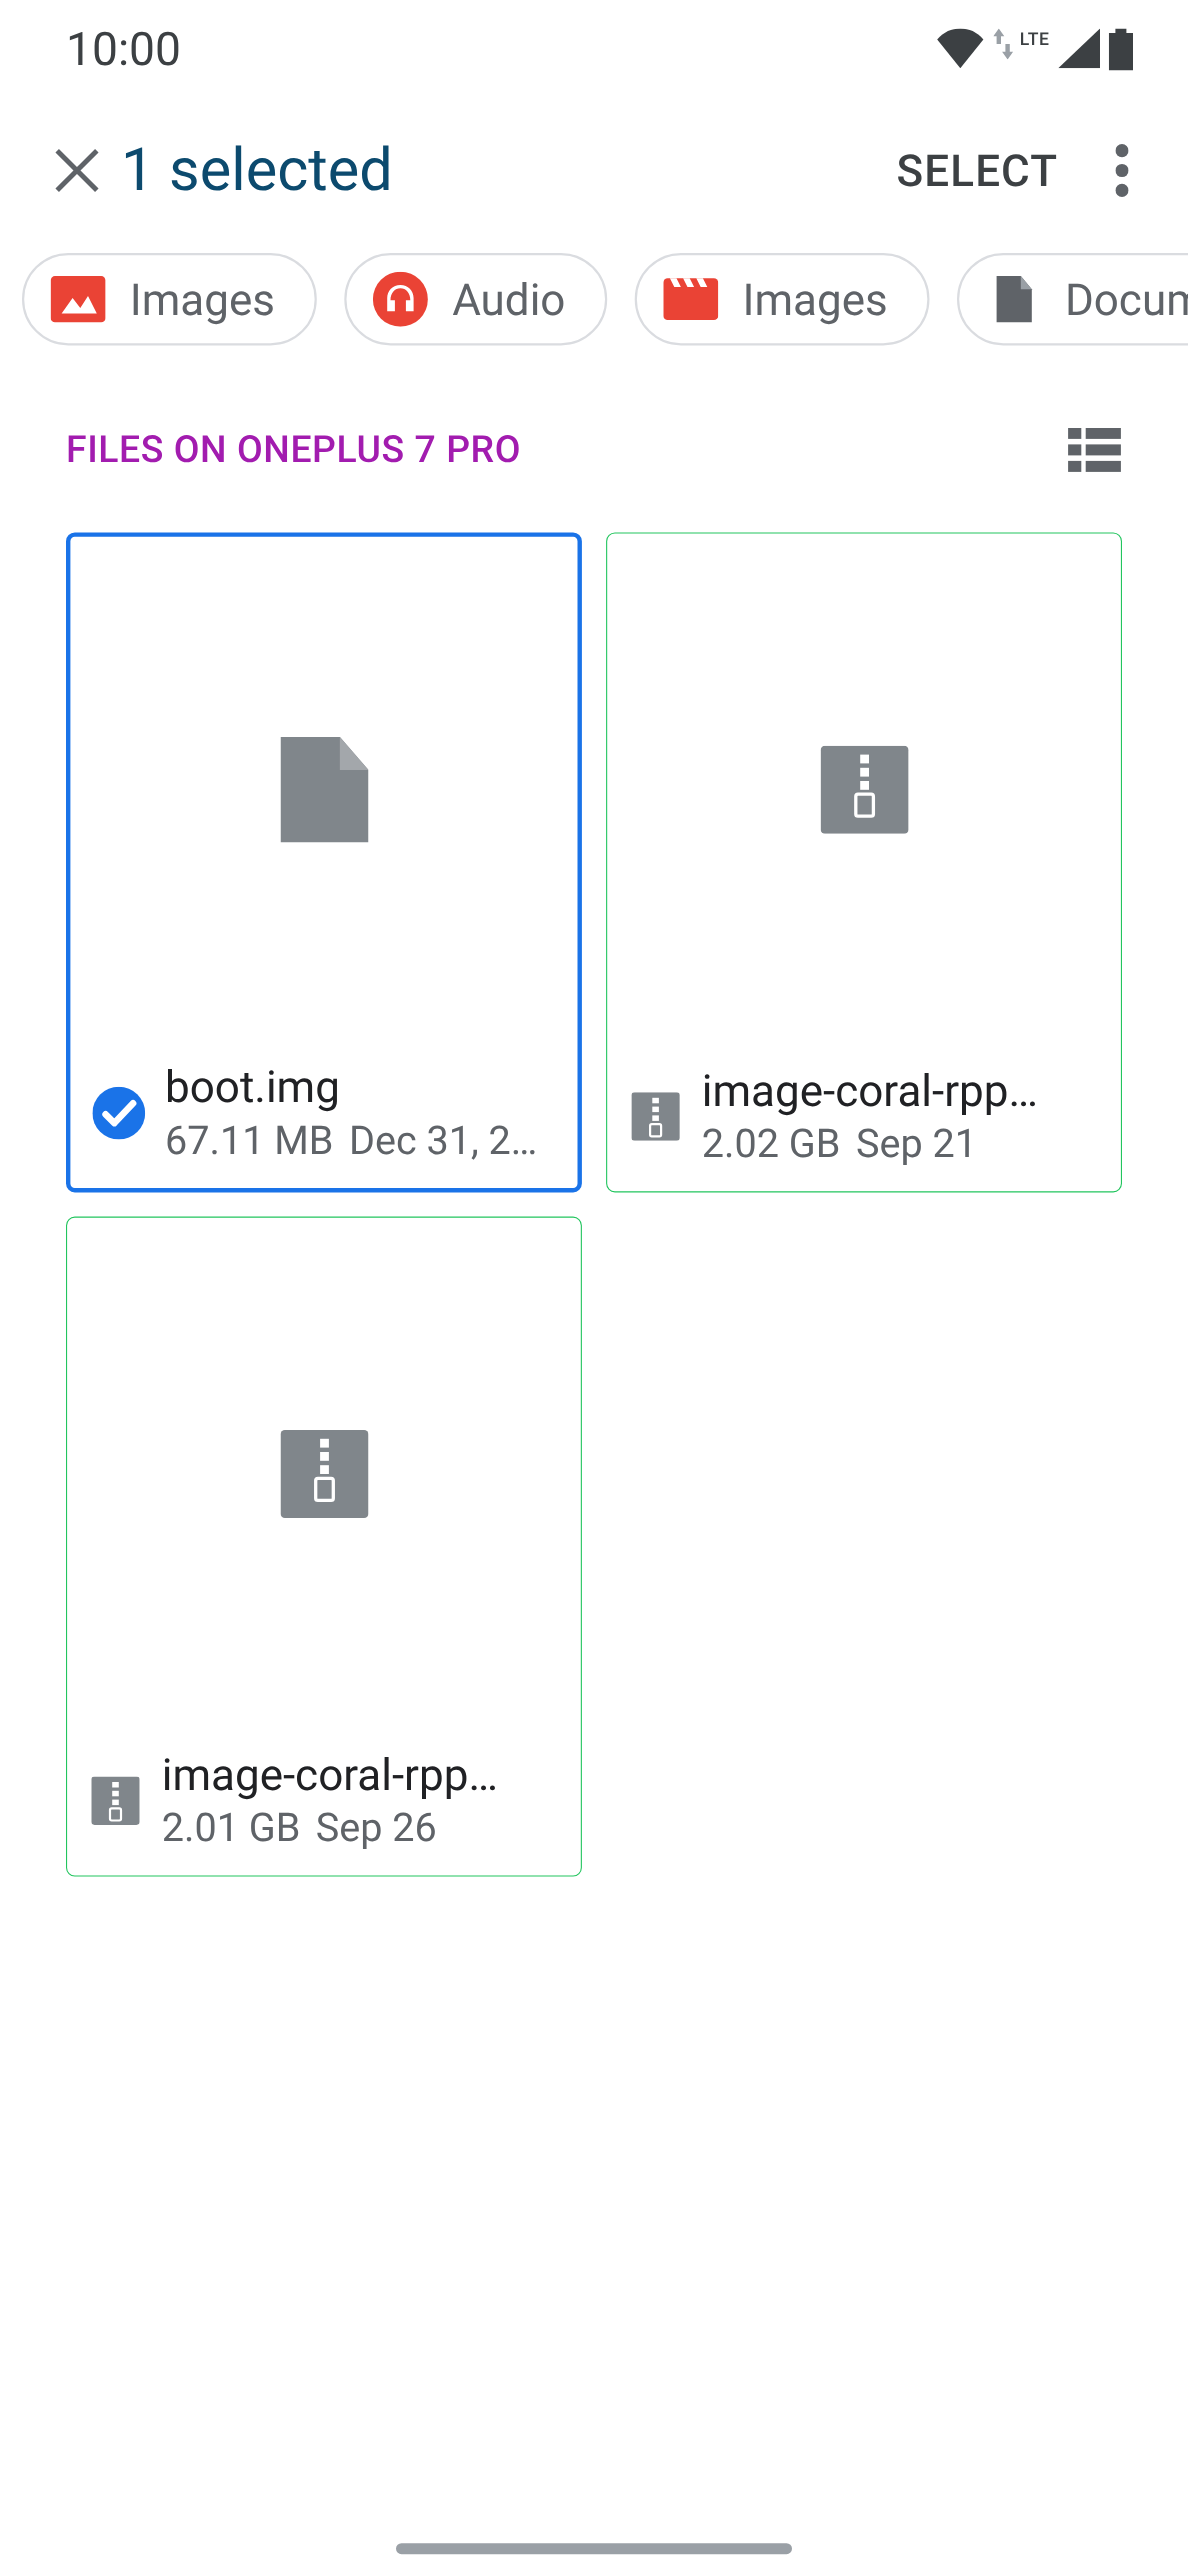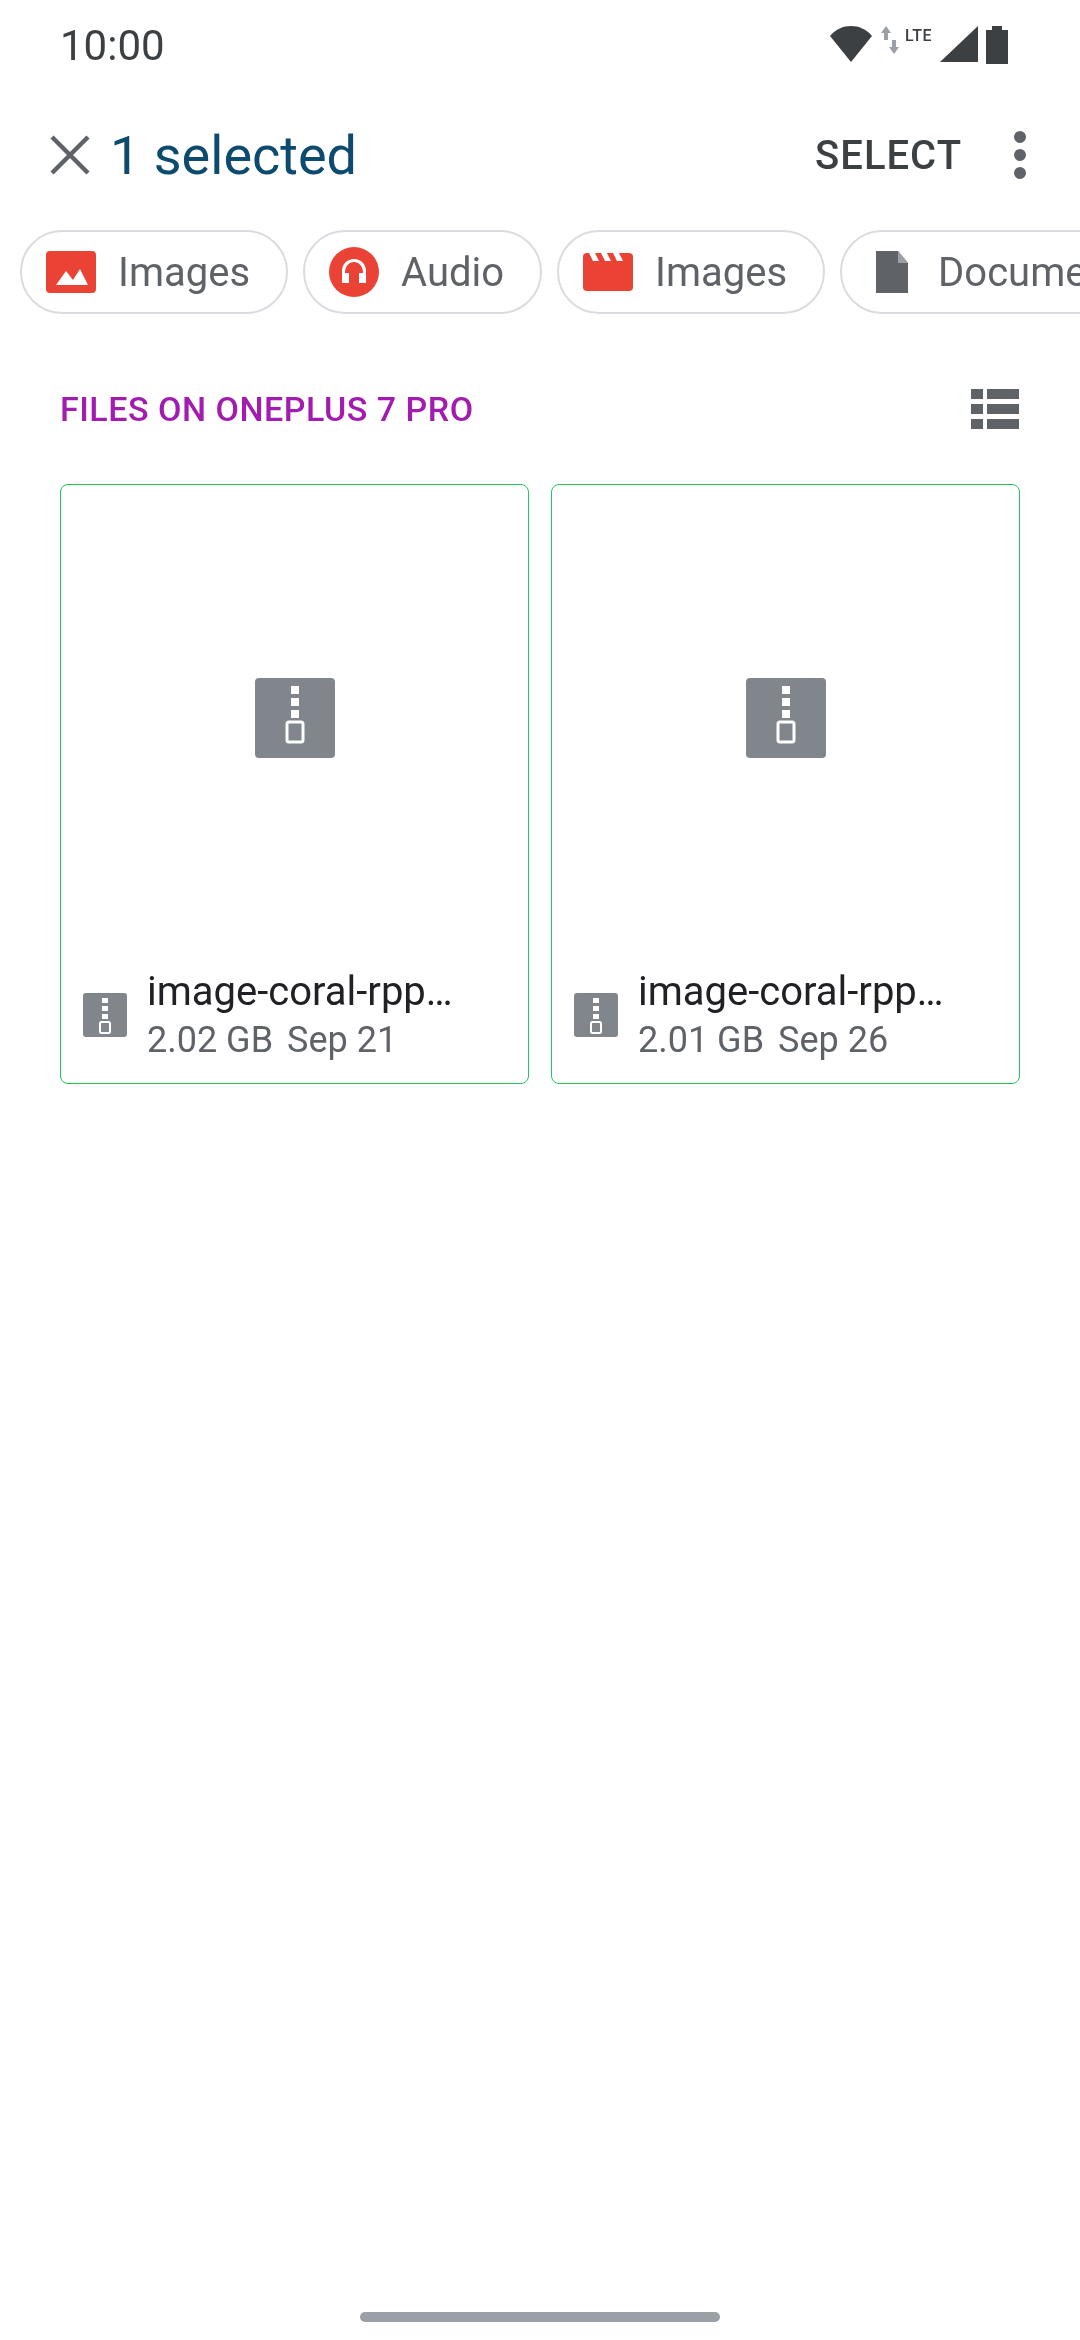--- a/index.html
+++ b/index.html
@@ -1,28 +1,28 @@
 <!DOCTYPE html>
 <html><head>
 <meta charset="utf-8">
 <style>
   * { margin: 0; padding: 0; box-sizing: border-box; }
   html, body { width: 1080px; height: 2340px; background: #fff; font-family: Roboto, Arial, sans-serif; color: #202124; overflow: hidden; }
   
-  .status-bar { height: 90px; display: flex; align-items: center; justify-content: space-between; padding: 0 72px 0 60px; gap: 46px; }
+  .status-bar { height: 90px; display: flex; align-items: center; justify-content: space-between; padding: 0 50px 0 60px; gap: 46px; }
   .status-time { font-size: 42px; color: #3c4043; font-weight: 400; }
   .status-icons { display: flex; gap: 8px; }
   
   .app-bar { height: 130px; display: flex; align-items: center; padding: 0 30px 0 30px; }
   .close-btn { width: 80px; height: 80px; display: flex; align-items: center; justify-content: center; }
   .app-title { font-size: 54px; font-weight: 400; color: #0c4a6e; flex: 1; }
   .select-btn { font-size: 40px; font-weight: 500; color: #3c4043; letter-spacing: 1px; margin-right: 28px; }
   .overflow-btn { width: 60px; height: 80px; display: flex; align-items: center; justify-content: center; }
   
-  .chip-row { display: flex; gap: 15px; padding: 10px 0 20px 20px; overflow: hidden; }
+  .chip-row { display: flex; gap: 25px; padding: 10px 0 20px 20px; overflow: hidden; }
   .chip { display: flex; align-items: center; gap: 22px; border: 2px solid #dadce0; border-radius: 44px; height: 84px; padding: 0 36px 0 24px; background: #fff; flex-shrink: 0; }
   .chip-icon { width: 50px; height: 50px; display: flex; align-items: center; justify-content: center; }
   .chip-label { font-size: 40px; color: #5f6368; }
   
   .section-header { display: flex; align-items: center; justify-content: space-between; padding: 50px 60px 30px 60px; }
   .section-title { font-size: 34px; font-weight: 500; letter-spacing: 0.5px; color: #a21caf; }
   .view-toggle { width: 50px; height: 50px; display: flex; align-items: center; justify-content: center; }
   
   .grid { display: grid; grid-template-columns: 1fr 1fr; gap: 22px; padding: 20px 60px; }
   .card { border: 1px solid #22c55e; border-radius: 8px; height: 600px; display: flex; flex-direction: column; position: relative; }
@@ -123,20 +123,43 @@
         <rect x="0" y="15" width="12" height="10" fill="#5f6368"></rect>
         <rect x="16" y="15" width="32" height="10" fill="#5f6368"></rect>
         <rect x="0" y="30" width="12" height="10" fill="#5f6368"></rect>
         <rect x="16" y="30" width="32" height="10" fill="#5f6368"></rect>
       </svg>
   </div>
 </div>
 
 <div class="grid">
 
+  <div class="card selected">
+    <div class="card-preview">
+      <svg width="80" height="96" viewBox="0 0 80 96">
+          <path fill="#80868b" d="M0 0 L54 0 L80 30 L80 96 L0 96 Z"></path>
+          <path fill="#a3a7ab" d="M54 0 L80 30 L54 30 Z"></path>
+        </svg>
+    </div>
+    <div class="card-footer">
+      <span class="card-badge">
+        <svg width="48" height="48" viewBox="0 0 48 48">
+            <circle cx="24" cy="24" r="24" fill="#1a73e8"></circle>
+            <path stroke="#fff" stroke-width="6" fill="none" stroke-linecap="round" stroke-linejoin="round" d="M12 25 L20 33 L37 15"></path>
+          </svg>
+      </span>
+      <div class="card-text">
+        <div class="card-name">boot.img</div>
+        <div class="card-meta">
+          <span>67.11 MB</span>
+          <span>Dec 31, 2…</span>
+        </div>
+      </div>
+    </div>
+  </div>
 
   <div class="card">
     <div class="card-preview">
       <svg width="80" height="80" viewBox="0 0 80 80">
           <rect x="0" y="0" width="80" height="80" rx="4" fill="#80868b"></rect>
           <rect x="36" y="8" width="8" height="8" fill="#fff"></rect>
           <rect x="36" y="20" width="8" height="8" fill="#fff"></rect>
           <rect x="36" y="32" width="8" height="8" fill="#fff"></rect>
           <rect x="32" y="44" width="16" height="20" rx="2" fill="none" stroke="#fff" stroke-width="3"></rect>
         </svg>

